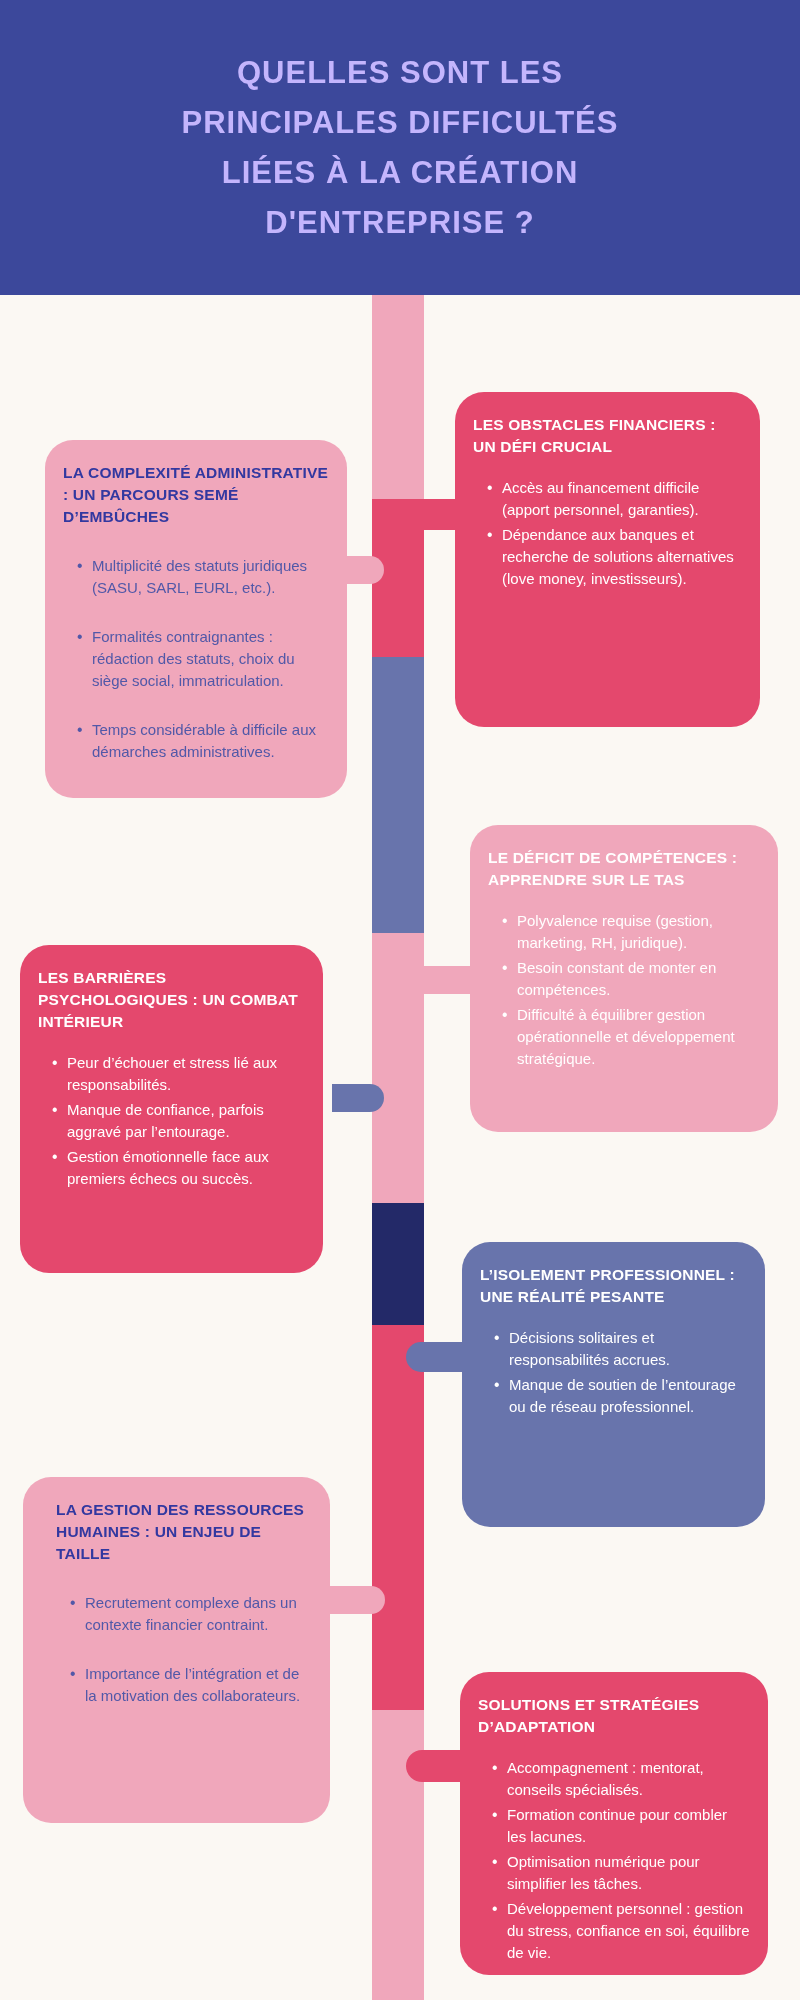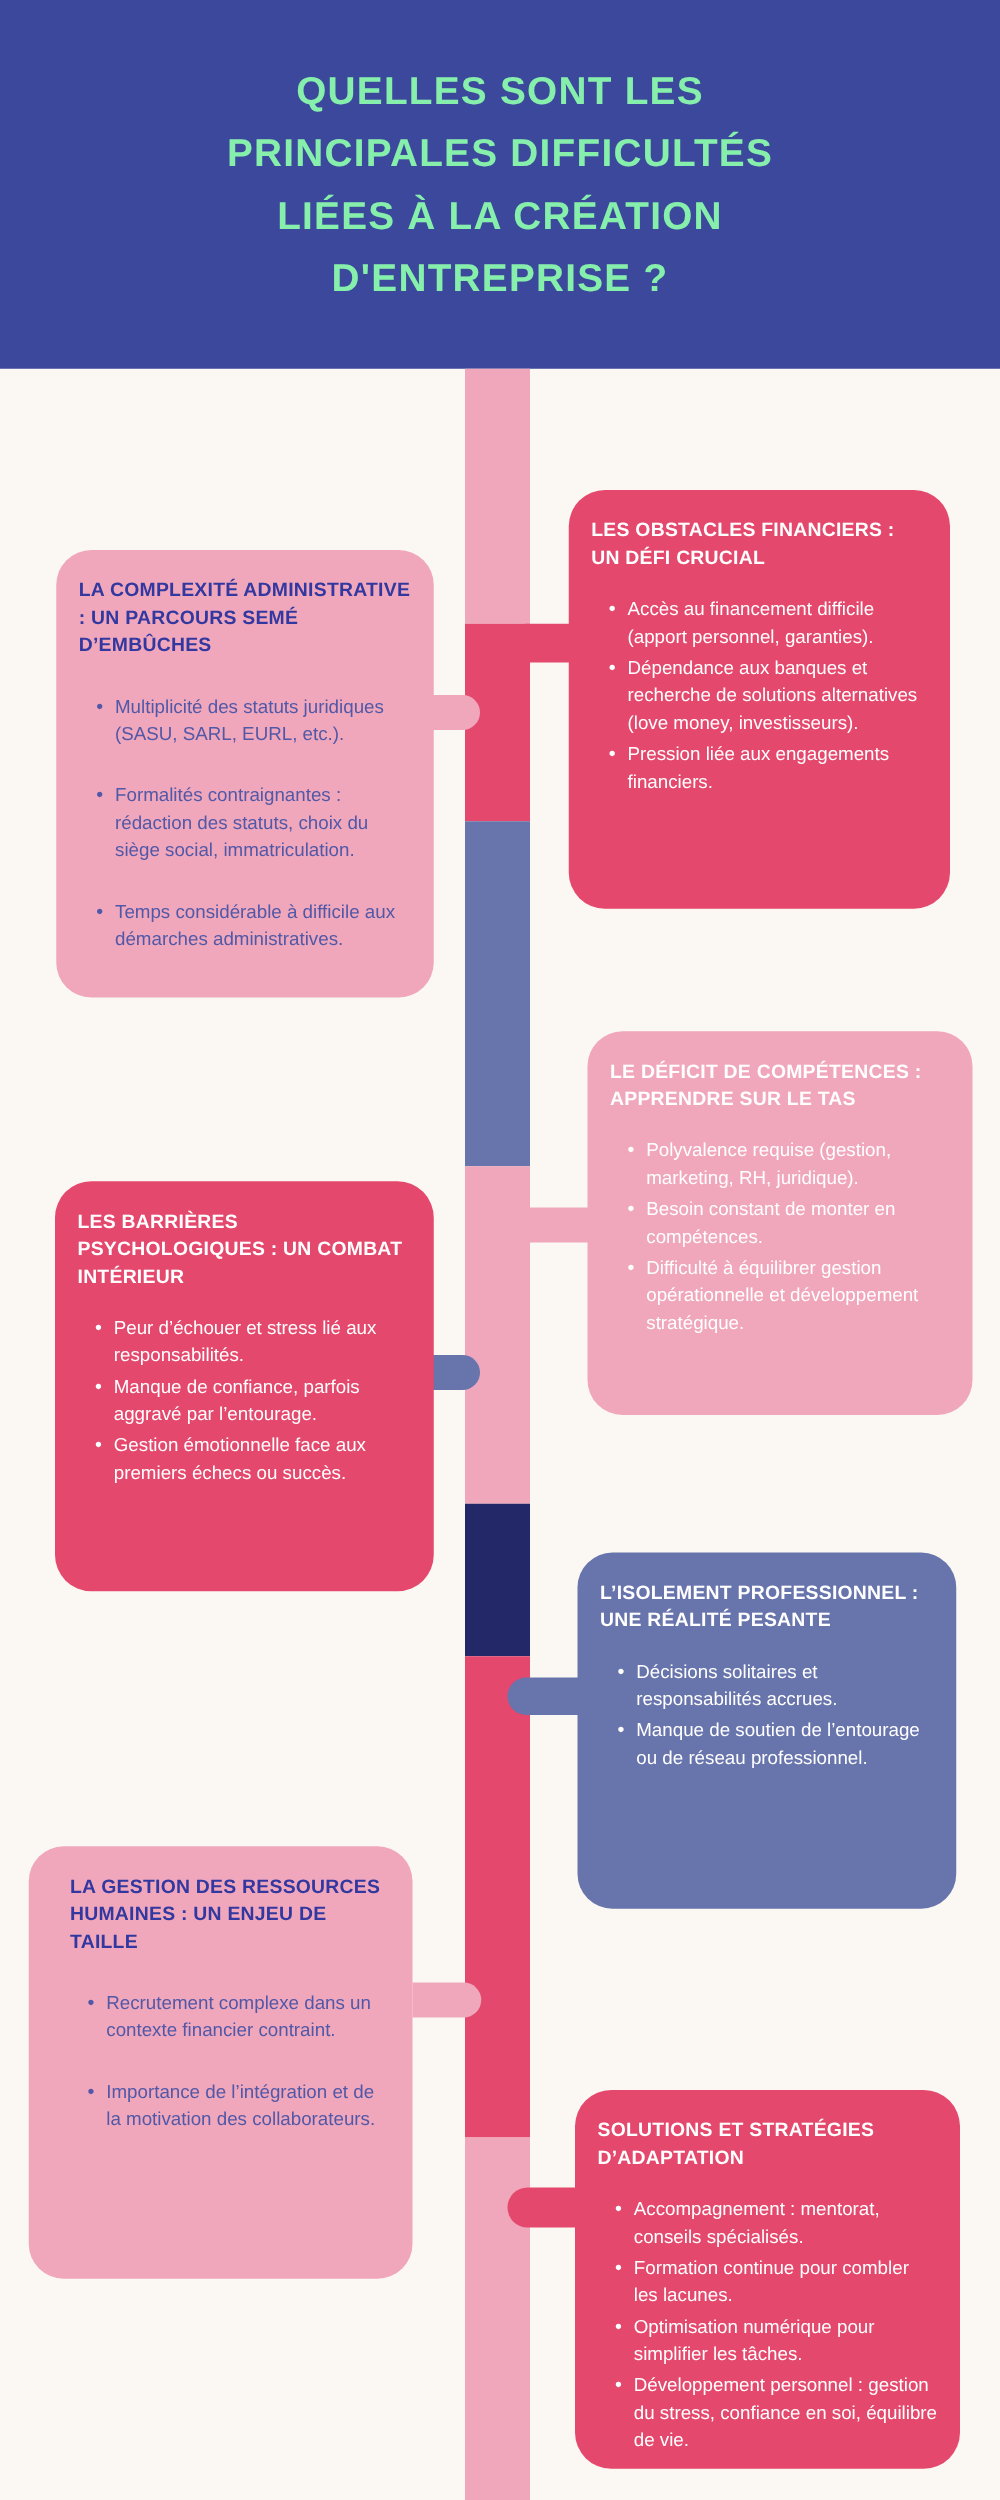--- a/index.html
+++ b/index.html
@@ -8,21 +8,21 @@
     background:var(--background-cream,#FBF8F3);
     font-family:"Liberation Sans",sans-serif;
   }
   
   .header{
     position:absolute;left:0;top:0;width:800px;height:295px;
     background:var(--header-blue,#3C489B);
     display:flex;align-items:center;justify-content:center;
   }
   .header h1{
-    margin:16px;padding:0 60px;text-align:center;color:#86efac;
+    margin:16px;padding:0 60px;text-align:center;color:#c4b5fd;
     font-size:31px;line-height:50px;font-weight:bold;letter-spacing:1px;
   }
   .header h1 .line{display:block;}
   
   .seg{position:absolute;left:372px;width:52px;z-index:1;}
   .seg-1{top:295px;height:204px;background:var(--spine-pink,#F0A7BB);}
   .seg-2{top:499px;height:158px;background:var(--spine-red,#E4486D);}
   .seg-3{top:657px;height:276px;background:var(--spine-purple,#6874AC);}
   .seg-4{top:933px;height:270px;background:var(--spine-pink,#F0A7BB);}
   .seg-5{top:1203px;height:122px;background:var(--spine-navy,#232968);}
@@ -48,21 +48,21 @@
   .card li::before{content:"\2022";position:absolute;left:-15px;font-size:1.05em;}
   .v-pink{background:var(--card-pink,#F0A7BB);}
   .v-red{background:var(--card-red,#E4486D);border-radius:29px;}
   .v-purple{background:var(--card-purple,#6874AC);}
   .t-indigo h2{color:var(--title-indigo,#3238A0);}
   .t-indigo li{color:var(--body-indigo,#5158A8);margin-top:27px;}
   .t-white h2,.t-white li{color:#ffffff;}
   .card-1{left:45px;top:440px;width:302px;height:358px;}
   .card-2{left:455px;top:392px;width:305px;height:335px;}
   .card-3{left:470px;top:825px;width:308px;height:307px;}
-  .card-4{left:44px;top:945px;width:303px;height:328px;}
+  .card-4{left:20px;top:945px;width:303px;height:328px;}
   .card-5{left:462px;top:1242px;width:303px;height:285px;}
   .card-6{left:23px;top:1477px;width:307px;height:346px;padding-left:33px;}
   .card-7{left:460px;top:1672px;width:308px;height:303px;}
 </style>
 </head>
 <body>
 
 <div class="canvas">
 
   <header class="header">
@@ -97,21 +97,20 @@
         <li>Formalités contraignantes : rédaction des statuts, choix du siège social, immatriculation.</li>
         <li>Temps considérable à difficile aux démarches administratives.</li>
       </ul>
   </section>
 
   <section class="card card-2 v-red t-white">
     <h2>LES OBSTACLES FINANCIERS : UN DÉFI CRUCIAL</h2>
     <ul>
         <li>Accès au financement difficile (apport personnel, garanties).</li>
         <li>Dépendance aux banques et recherche de solutions alternatives (love money, investisseurs).</li>
-        <li>Pression liée aux engagements financiers.</li>
       </ul>
   </section>
 
   <section class="card card-3 v-pink t-white">
     <h2>LE DÉFICIT DE COMPÉTENCES : APPRENDRE SUR LE TAS</h2>
     <ul>
         <li>Polyvalence requise (gestion, marketing, RH, juridique).</li>
         <li>Besoin constant de monter en compétences.</li>
         <li>Difficulté à équilibrer gestion opérationnelle et développement stratégique.</li>
       </ul>

